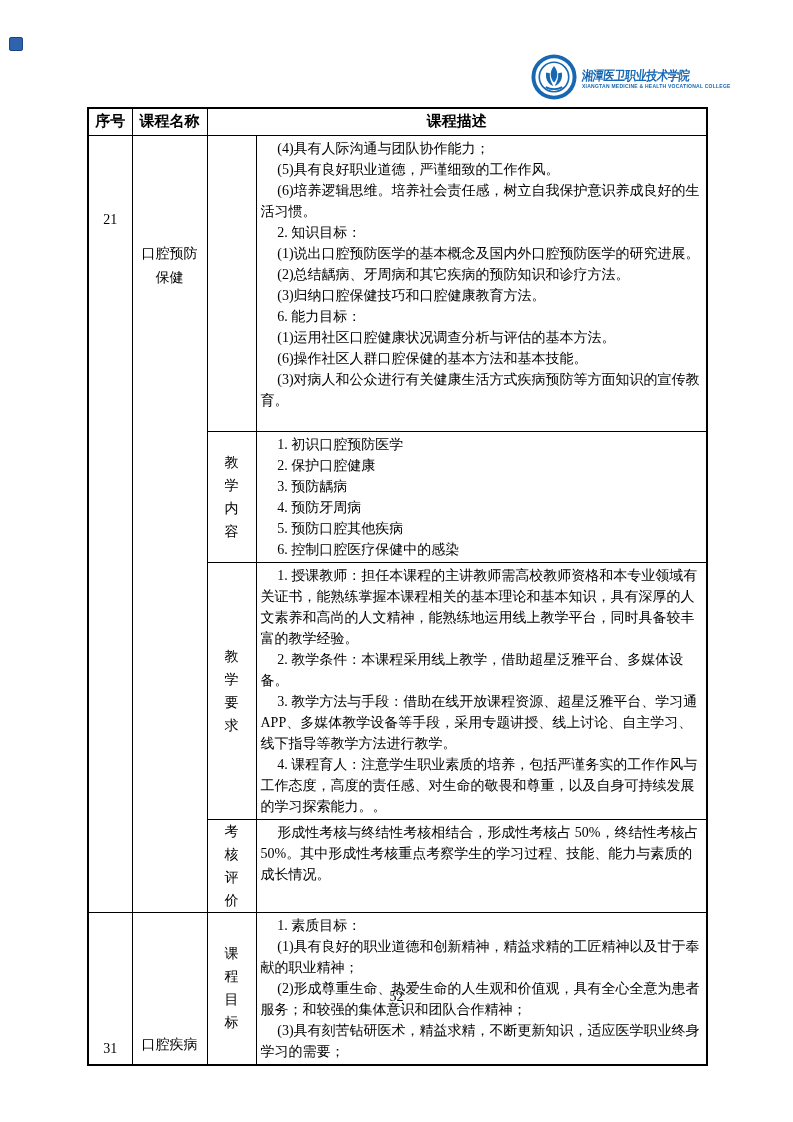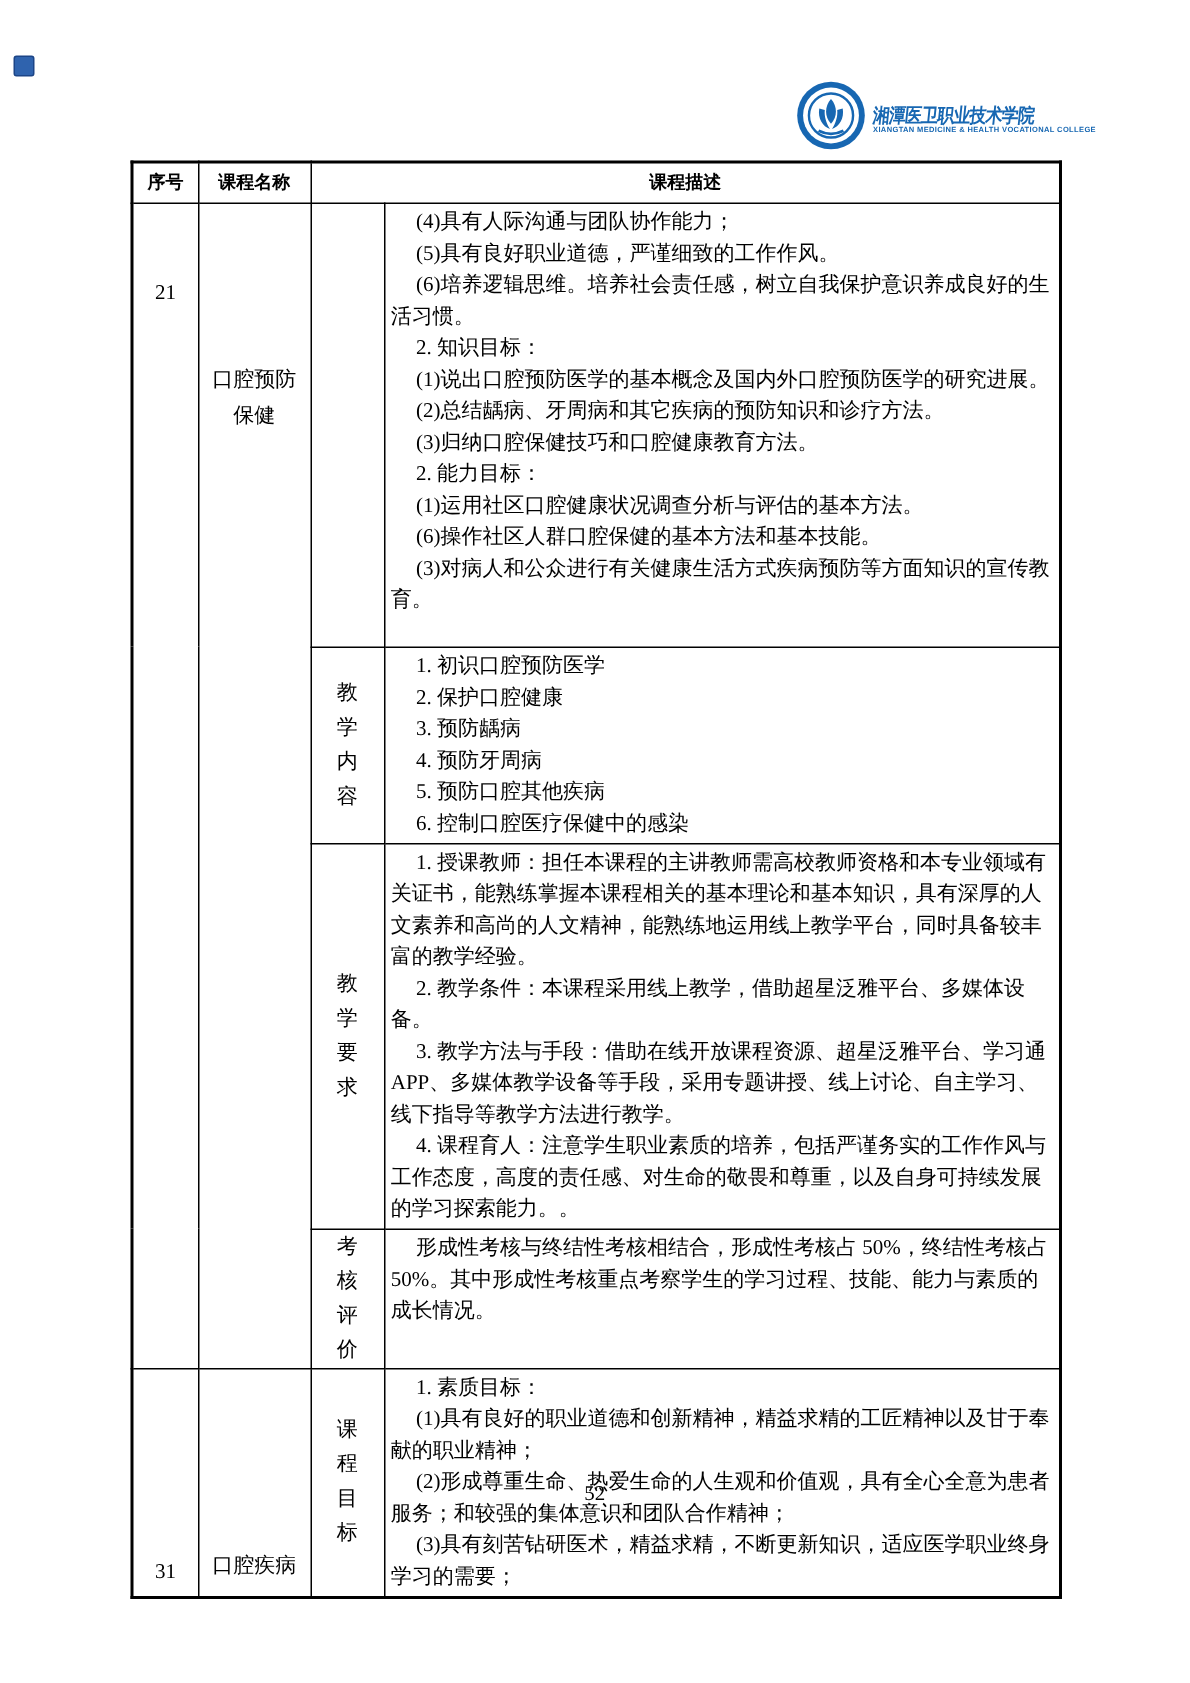--- a/index.html
+++ b/index.html
@@ -28,41 +28,41 @@
   }
   
   table.course-table{
     position:absolute;left:87px;top:107px;width:619px;
     border-collapse:collapse;table-layout:fixed;
     border:2px solid #000;
   }
   .course-table th,.course-table td{border:1px solid #000;}
   .course-table thead tr{height:27px;}
   .course-table th{
-    font-size:12px;font-weight:bold;text-align:center;vertical-align:middle;padding:0;
+    font-size:15px;font-weight:bold;text-align:center;vertical-align:middle;padding:0;
   }
   .seq-cell{text-align:center;font-size:14px;padding:0;}
   .name-cell{text-align:center;font-size:14px;line-height:24px;padding:0;}
   .label-cell{
     text-align:center;vertical-align:middle;font-size:14px;line-height:23px;padding:0 14px;
   }
   .content-cell{
     vertical-align:top;padding:2px 5px 2px 4px;font-size:14px;line-height:21px;
     text-align:left;
     margin-top:12px;
   }
   .para{text-indent:1.2em;}
   
   tr[data-sec="goals"]{height:296px;}
   tr[data-sec="teaching-content"]{height:119px;}
   tr[data-sec="teaching-requirements"]{height:254px;}
   tr[data-sec="assessment"]{height:64px;}
   tr[data-sec="course-objectives"]{height:141px;}
   
-  .r0 .seq-cell{vertical-align:top;padding-top:52px;margin-left:40px;}
+  .r0 .seq-cell{vertical-align:top;padding-top:76px;margin-left:40px;}
   .r0 .name-cell{vertical-align:top;padding-top:106px;}
   
   .r1 .seq-cell{vertical-align:bottom;padding-bottom:7px;}
   .r1 .name-cell{vertical-align:bottom;padding-bottom:7px;margin-left:48px;}
   
   .page-number{
     position:absolute;top:989px;left:0;width:100%;text-align:center;font-size:14px;
   }
 </style>
 </head>
@@ -111,21 +111,21 @@
         </td>
         <td class="label-cell"></td>
         <td class="content-cell">
           <div class="para">(4)具有人际沟通与团队协作能力；</div>
           <div class="para">(5)具有良好职业道德，严谨细致的工作作风。</div>
           <div class="para">(6)培养逻辑思维。培养社会责任感，树立自我保护意识养成良好的生活习惯。</div>
           <div class="para">2. 知识目标：</div>
           <div class="para">(1)说出口腔预防医学的基本概念及国内外口腔预防医学的研究进展。</div>
           <div class="para">(2)总结龋病、牙周病和其它疾病的预防知识和诊疗方法。</div>
           <div class="para">(3)归纳口腔保健技巧和口腔健康教育方法。</div>
-          <div class="para">2. 能力目标：</div>
+          <div class="para">6. 能力目标：</div>
           <div class="para">(1)运用社区口腔健康状况调查分析与评估的基本方法。</div>
           <div class="para">(6)操作社区人群口腔保健的基本方法和基本技能。</div>
           <div class="para">(3)对病人和公众进行有关健康生活方式疾病预防等方面知识的宣传教育。</div>
         </td>
       </tr>
       <tr class="r0" data-sec="teaching-content">
         <td class="label-cell">
           <div>教学</div>
           <div>内容</div>
         </td>

